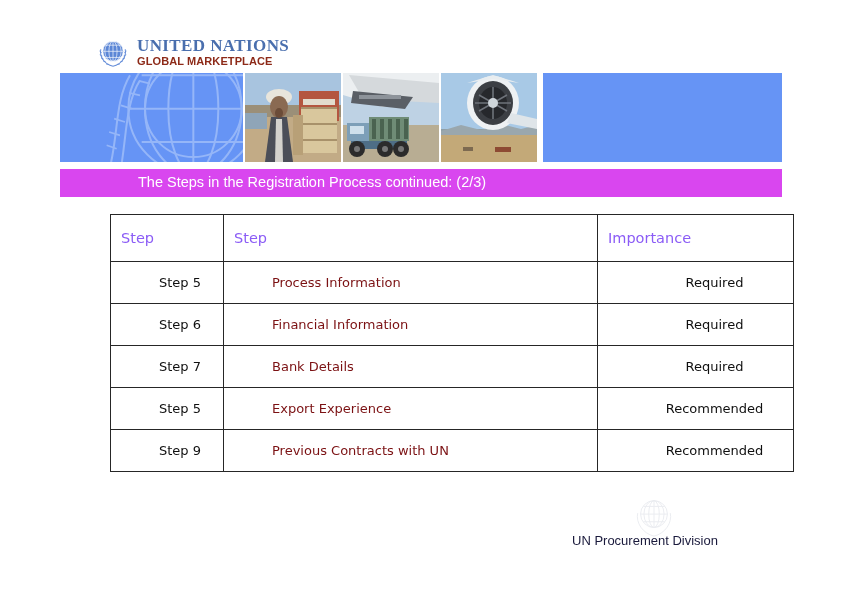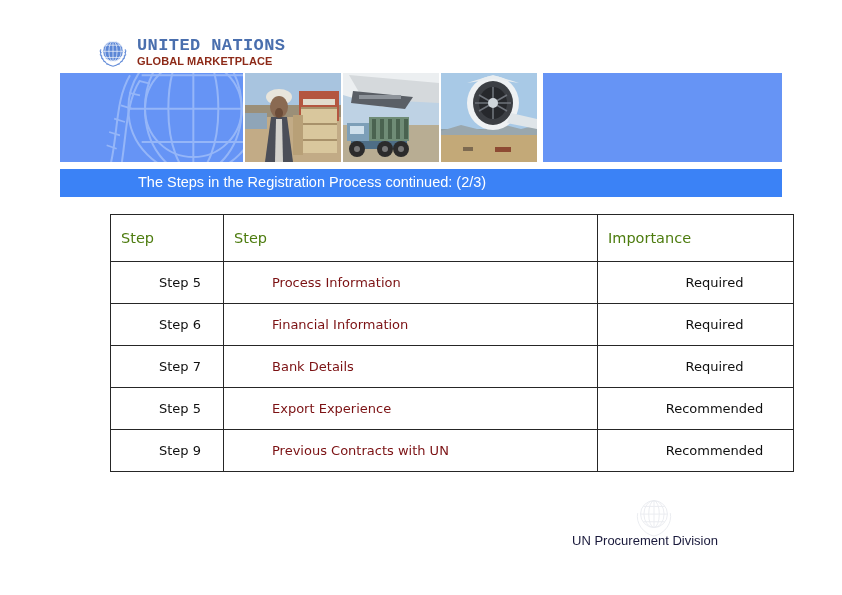--- a/index.html
+++ b/index.html
@@ -28,21 +28,21 @@
   #un-emblem {
     width: 34px;
     height: 34px;
     flex: 0 0 34px;
   }
   #logo-text {
     margin-left: 7px;
     line-height: 1.0;
   }
   #logo-line1 {
-    font-family: Liberation Mono, monospace;
+    font-family: Liberation Serif, serif;
     font-size: 17px;
     font-weight: bold;
     letter-spacing: 0.4px;
     color: #4a6fae;
     display: block;
   }
   #logo-line2 {
     font-family: Liberation Sans, sans-serif;
     font-size: 11px;
     font-weight: bold;
@@ -92,21 +92,21 @@
   #photo-3 { left: 381px; }
   .photo svg { display: block; width: 96px; height: 89px; }
 
   
   #title-bar {
     position: absolute;
     left: 60px;
     top: 169px;
     width: 722px;
     height: 28px;
-    background: #3b82f6;
+    background: #d946ef;
   }
   #title-text {
     position: absolute;
     left: 78px;
     top: 5px;
     font-family: "Liberation Sans", sans-serif;
     font-size: 14.5px;
     color: #ffffff;
     white-space: nowrap;
   }
@@ -125,21 +125,21 @@
     padding: 0 10px;
     vertical-align: middle;
     background: #ffffff;
   }
   #steps-table th {
     height: 46px;
     font-weight: normal;
     text-align: left;
     font-family: "DejaVu Sans", sans-serif;
     font-size: 14.5px;
-    color: #4d7c0f;
+    color: #8b5cf6;
   }
   #steps-table td {
     height: 41px;
     font-family: "DejaVu Sans", sans-serif;
     font-size: 13px;
     padding-left: 48px;
   }
   .col-step { width: 92px; }
   .col-name { width: 353px; }
   .col-imp  { width: 175px; }

